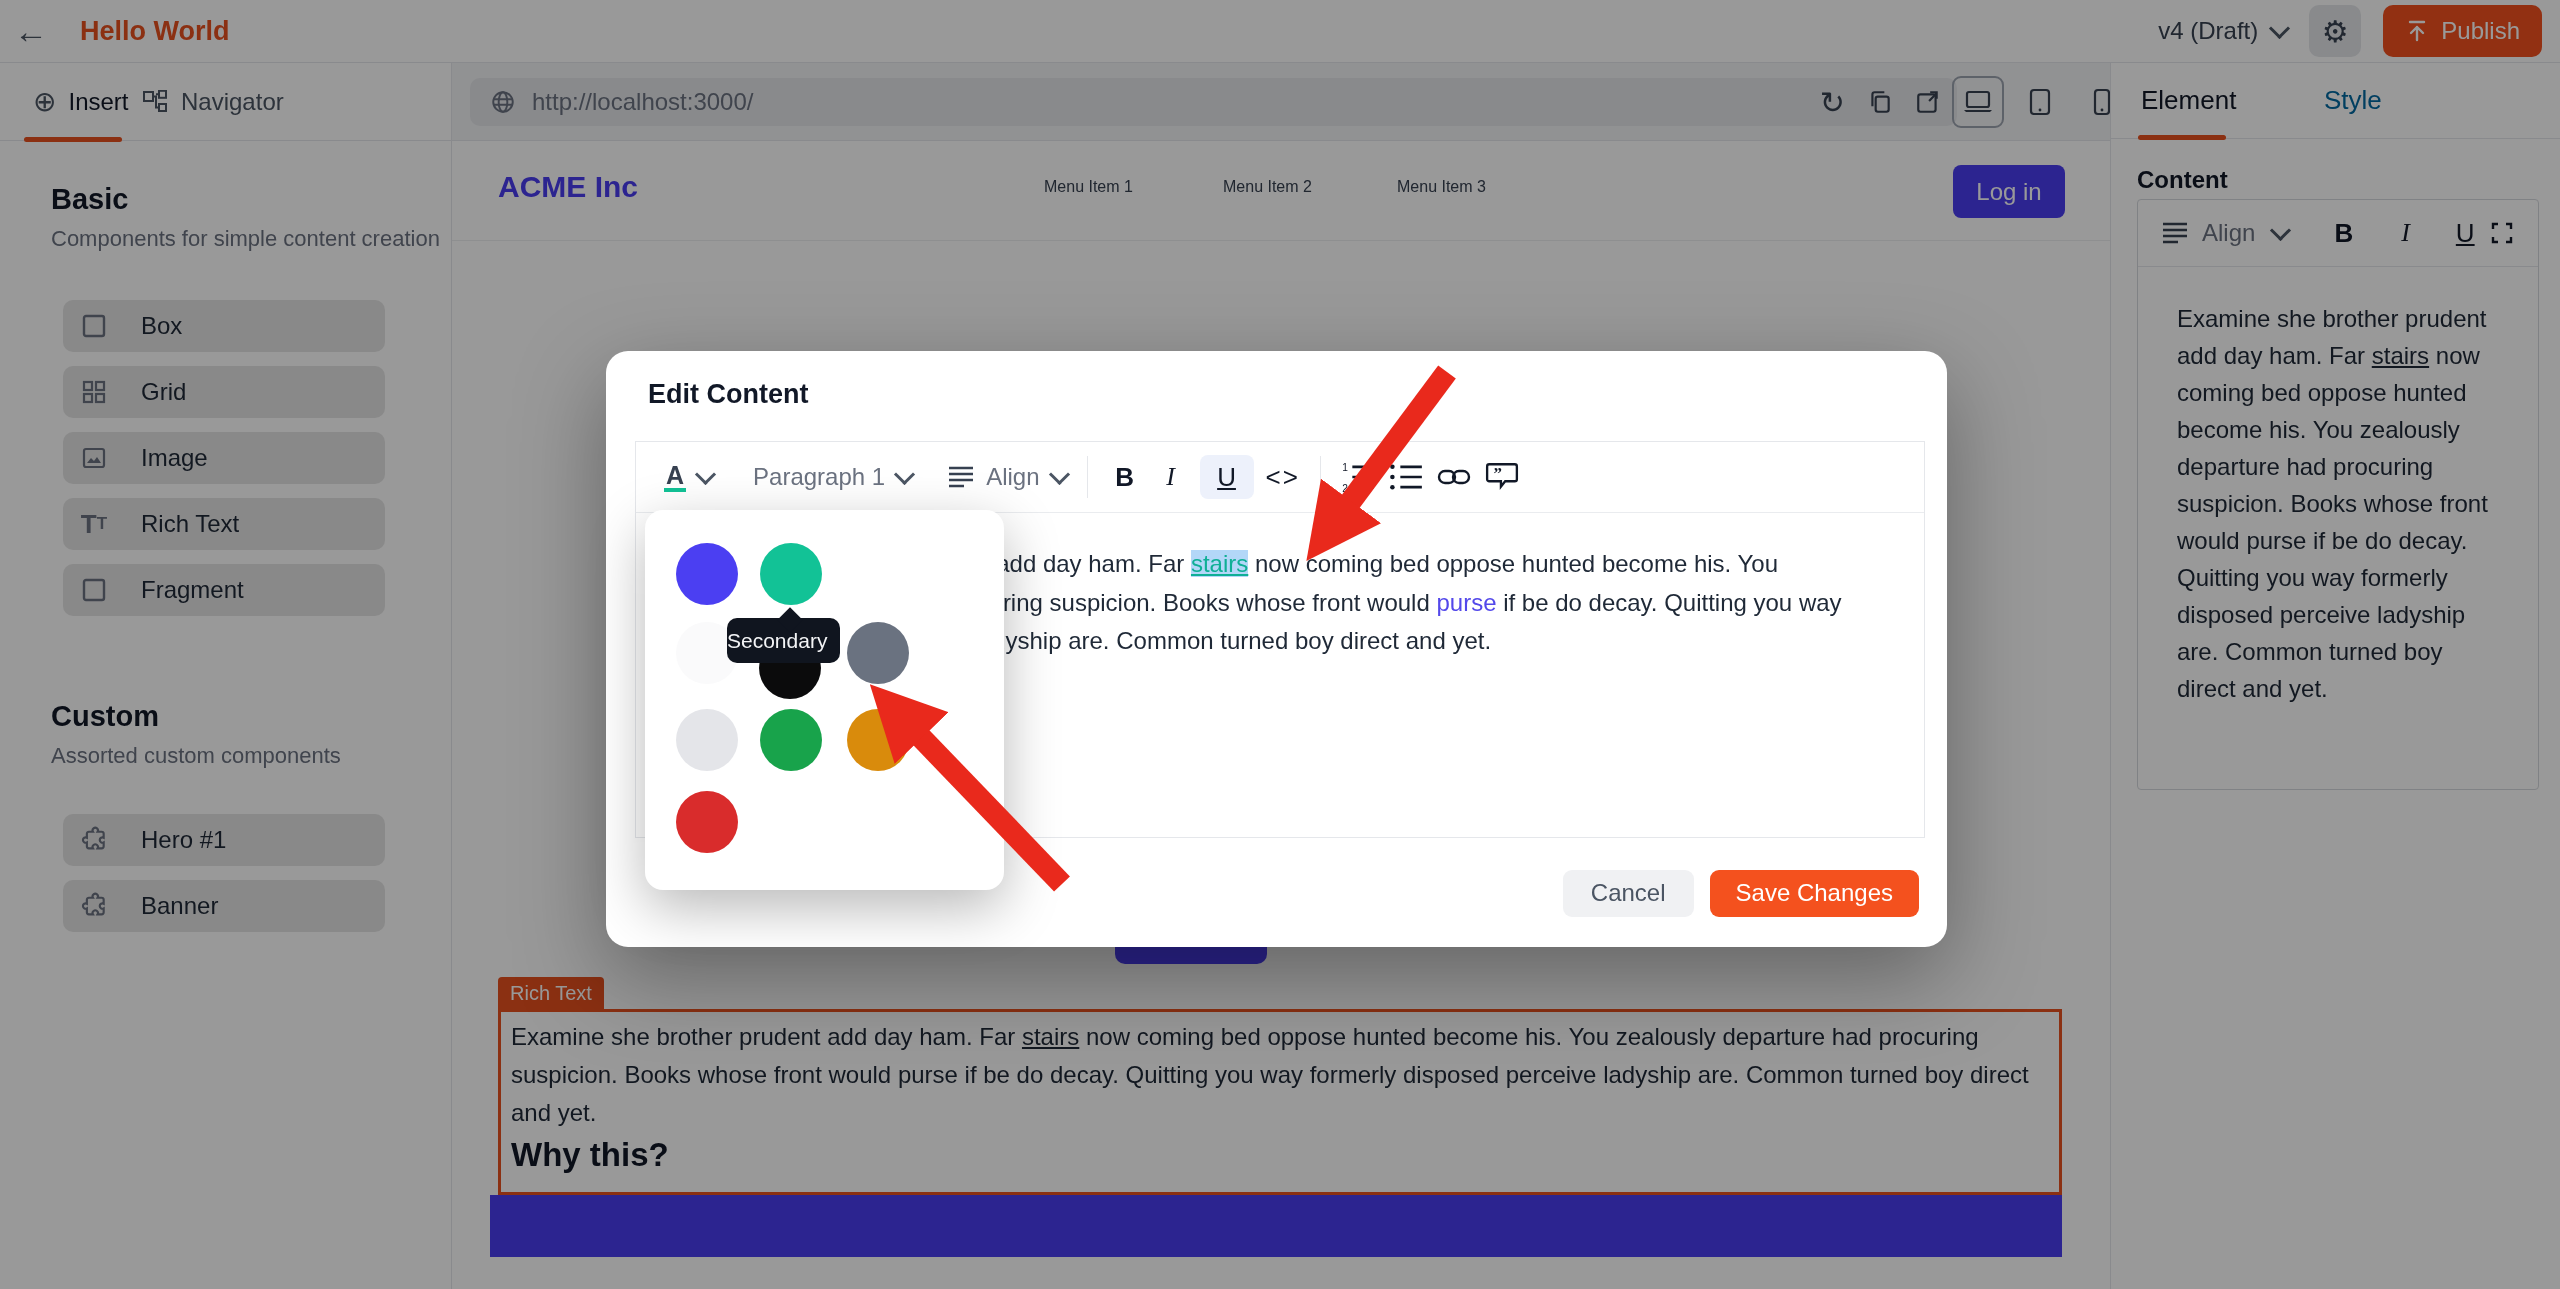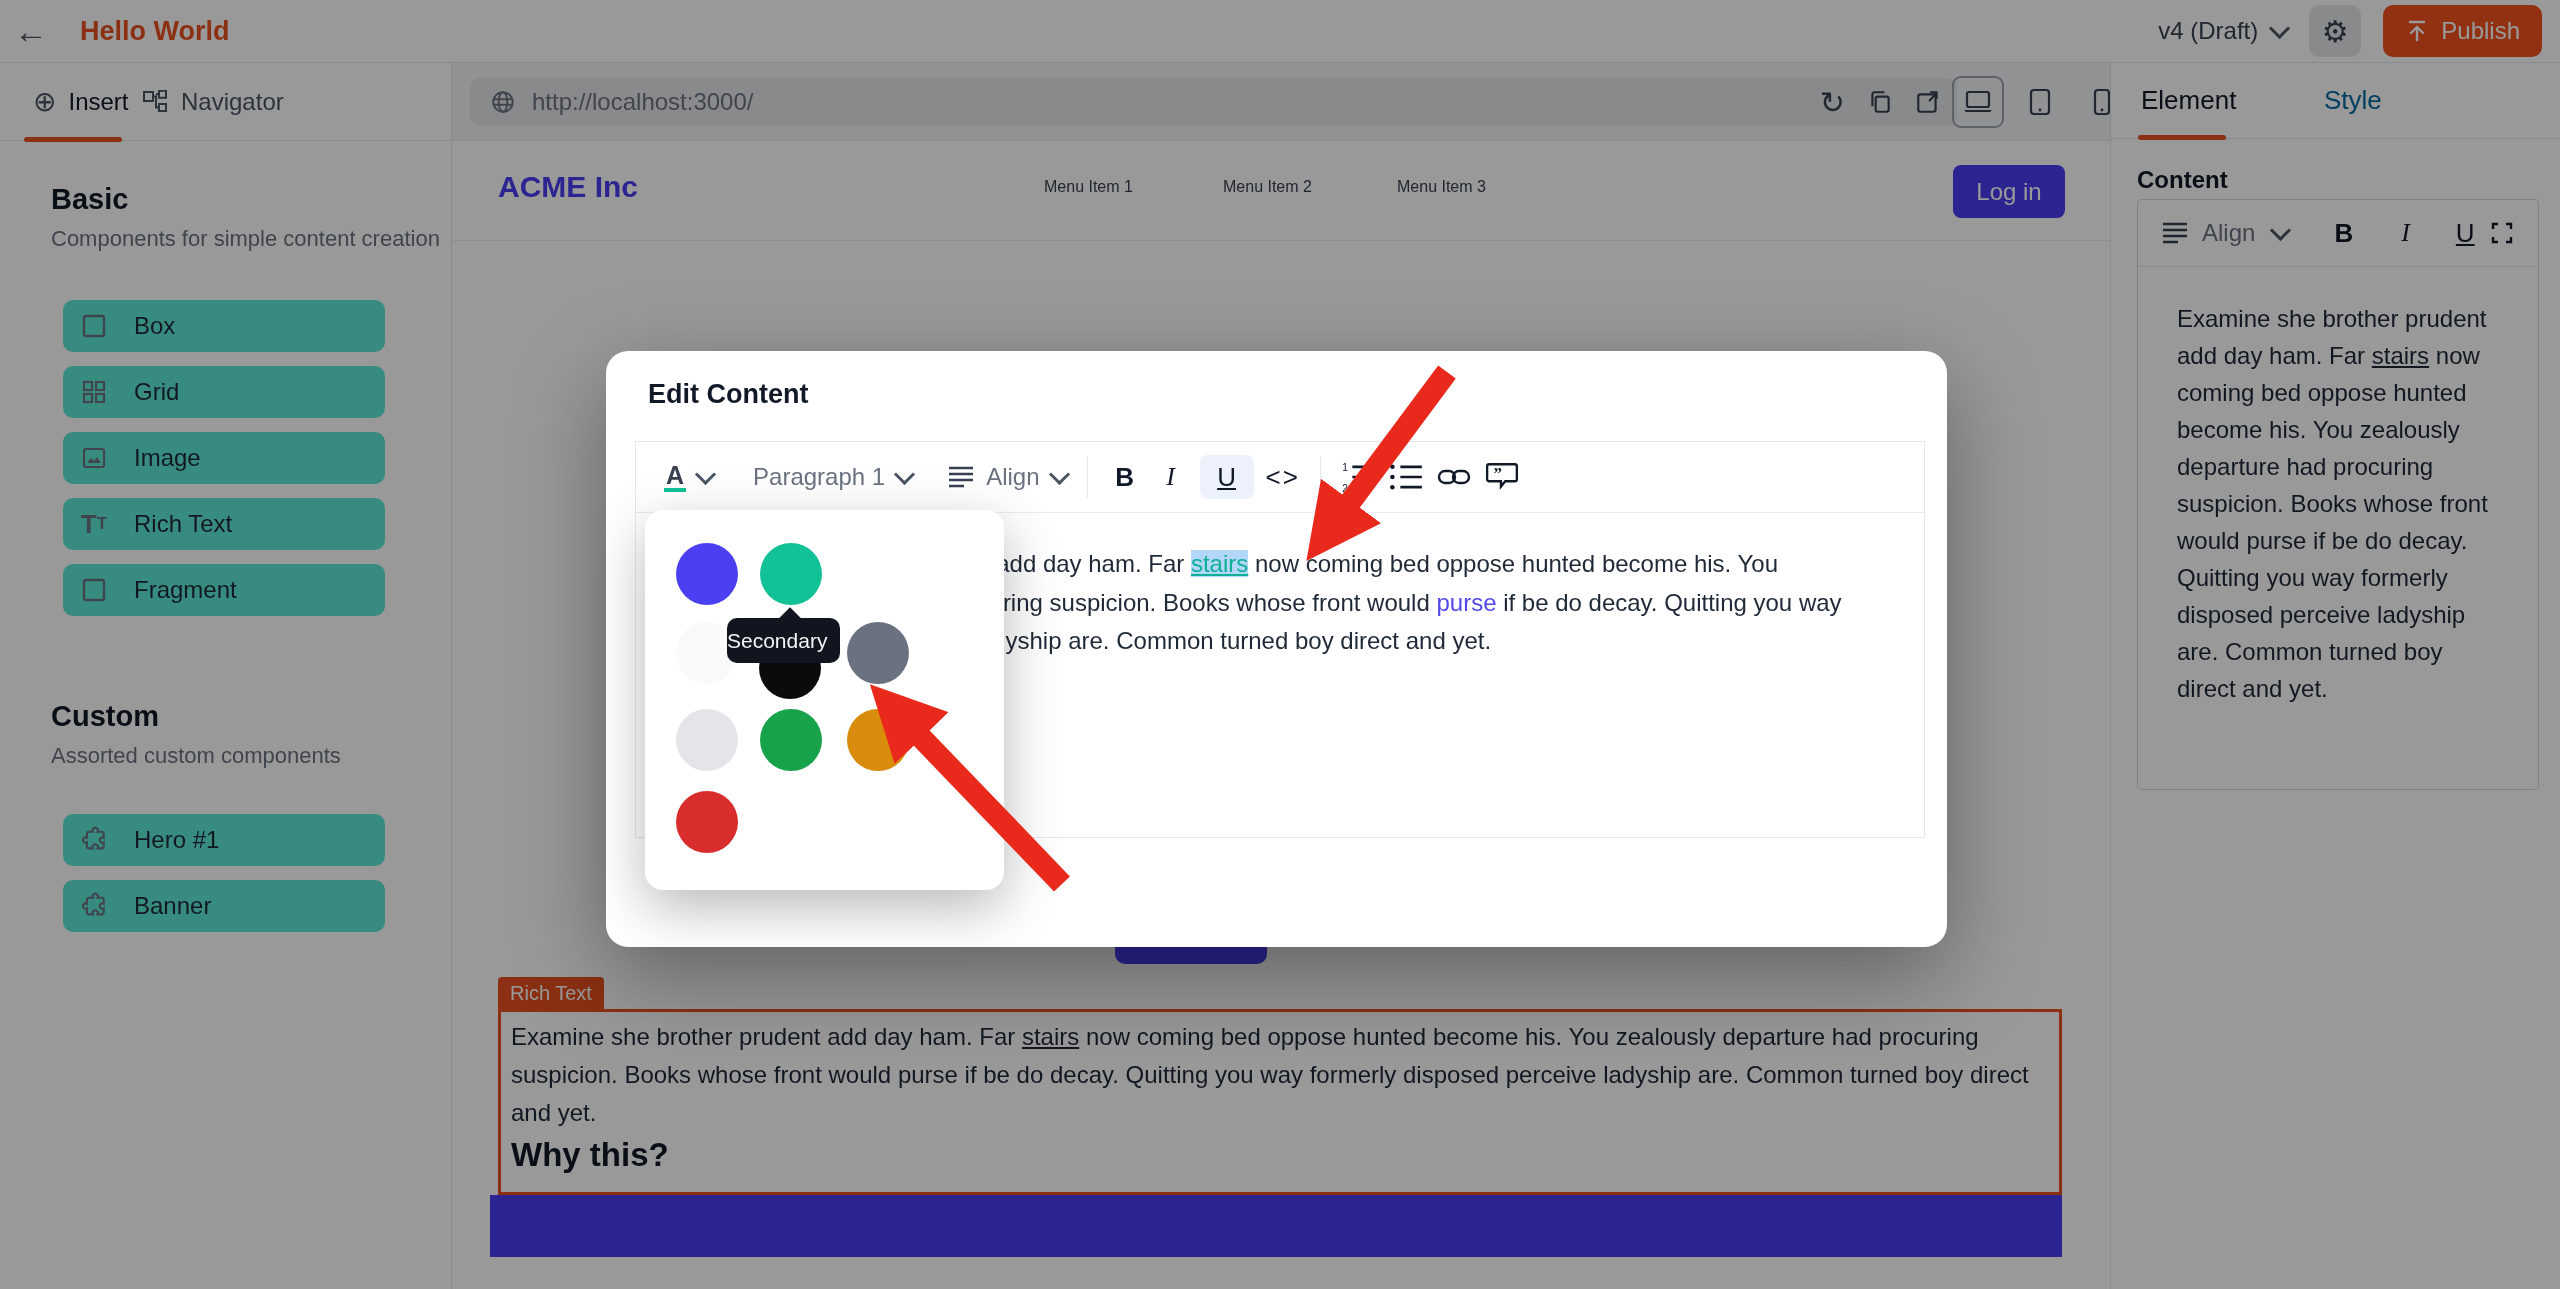--- a/index.html
+++ b/index.html
@@ -24,22 +24,22 @@
   
   .left-sidebar{left:0;top:63px;width:451px;bottom:0;background:#fff;border-right:1px solid #E5E7EB;z-index:5;}
   .ls-tabs{position:absolute;left:0;top:0;width:100%;height:77px;border-bottom:1px solid #E5E7EB;}
   .ls-tab{position:absolute;top:0;height:77px;display:flex;align-items:center;gap:12px;font-size:24px;}
   .ls-tab.active{color:#111827;}
   .ls-tab.inactive{color:#4B5563;}
   .tab-underline{position:absolute;left:24px;bottom:-2px;width:98px;height:5px;background:#E8501E;border-radius:3px;}
   .plus-icon{font-size:28px;color:#4B5563;}
   .section-title{font-size:29px;font-weight:bold;color:#111827;}
   .section-sub{font-size:22px;color:#6B7280;}
-  .comp-card{position:absolute;left:63px;width:322px;height:52px;background:#5eead4;border-radius:10px;
-             display:flex;align-items:center;gap:25px;padding-left:16px;box-sizing:border-box;cursor:grab;font-size:24px;color:#1F2937;}
+  .comp-card{position:absolute;left:63px;width:322px;height:52px;background:#e5e5e5;border-radius:10px;
+             display:flex;align-items:center;gap:32px;padding-left:16px;box-sizing:border-box;cursor:grab;font-size:24px;color:#1F2937;}
   .ci{width:30px;height:30px;display:flex;align-items:center;justify-content:center;color:#6B7280;}
 
   
   .url-strip{left:452px;top:63px;width:1658px;height:77px;background:#F2F3F5;border-bottom:1px solid #E5E7EB;z-index:5;}
   .url-pill{position:absolute;left:18px;top:15px;width:1487px;height:48px;background:#E4E6EA;border-radius:10px;
             display:flex;align-items:center;font-size:24px;color:#6B7280;}
   .url-actions{position:absolute;right:16px;top:0;height:48px;display:flex;align-items:center;gap:22px;color:#374151;}
   .device-group{position:absolute;left:1500px;top:13px;display:flex;align-items:center;gap:10px;}
   .device{width:48px;height:48px;display:flex;align-items:center;justify-content:center;border-radius:9px;border:2px solid transparent;cursor:pointer;}
   .device.selected{border-color:#9CA3AF;}
@@ -352,20 +352,24 @@
           </svg>
         <svg class="tb-icon" width="32" height="30" viewBox="0 0 32 30" style="margin-left:14px;">
           <path d="M4 3h24a2 2 0 0 1 2 2v12a2 2 0 0 1-2 2h-9l-4 5v-5H4a2 2 0 0 1-2-2V5a2 2 0 0 1 2-2z" fill="none" stroke="#111827" stroke-width="2.2"></path>
           <text x="8" y="17" font-size="16" font-weight="bold" fill="#111827" font-family="Liberation Serif">”</text>
           </svg>
       </div>
       <div class="modal-body">
         <div><span class="seg-plain">Examine she brother prudent add day ham. Far </span><span class="seg-link">stairs</span><span class="seg-plain"> now coming bed oppose hunted become his. You zealously departure had procuring suspicion. Books whose front would </span><span class="seg-accent">purse</span><span class="seg-plain"> if be do decay. Quitting you way formerly disposed perceive ladyship are. </span><span class="seg-bold">Common</span><span class="seg-plain"> turned boy direct and yet.</span></div>
       </div>
     </div>
+    <div class="modal-footer">
+      <div class="btn-cancel">Cancel</div>
+      <div class="btn-save">Save Changes</div>
+    </div>
   </div>
 
   <div class="abs popover">
     <div class="swatch" style="left: 31px; top: 33px; background: rgb(75, 63, 242);"></div>
     <div class="swatch" style="left: 115px; top: 33px; background: rgb(18, 194, 150);"></div>
     <div class="swatch" style="left: 31px; top: 112px; background: rgb(250, 250, 251);"></div>
     <div class="swatch" style="left: 114px; top: 127px; background: rgb(11, 11, 12);"></div>
     <div class="swatch" style="left: 202px; top: 112px; background: rgb(106, 114, 128);"></div>
     <div class="swatch" style="left: 31px; top: 199px; background: rgb(228, 229, 233);"></div>
     <div class="swatch" style="left: 115px; top: 199px; background: rgb(24, 163, 75);"></div>

